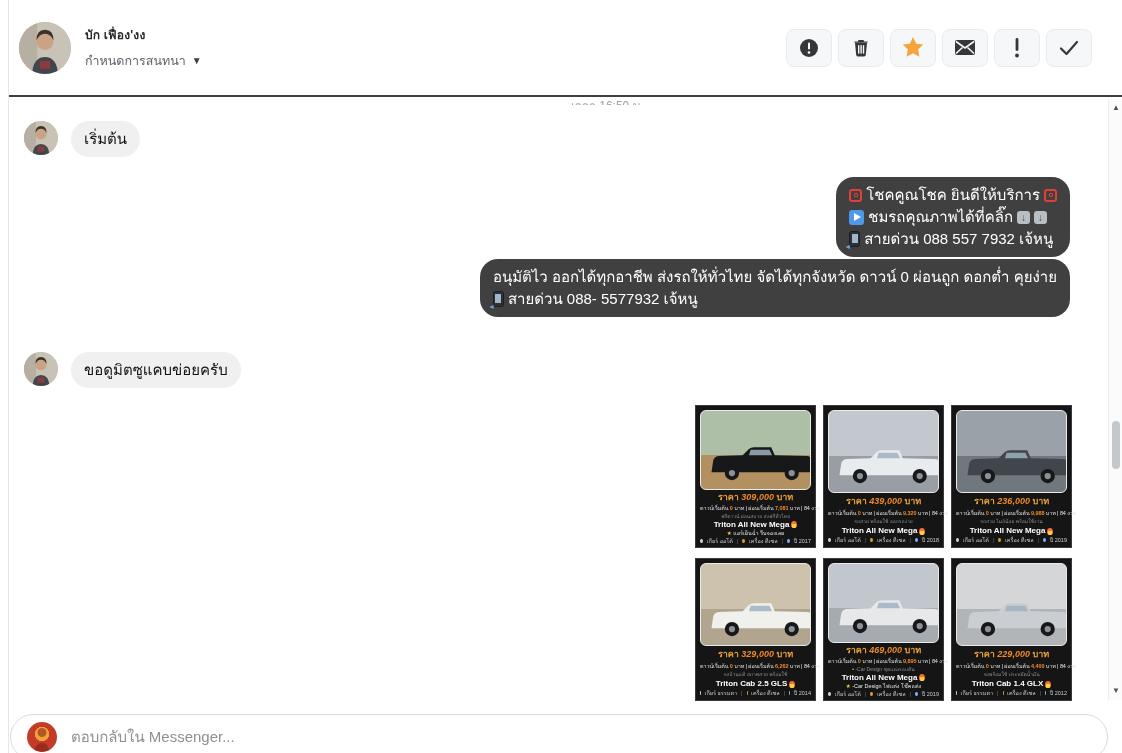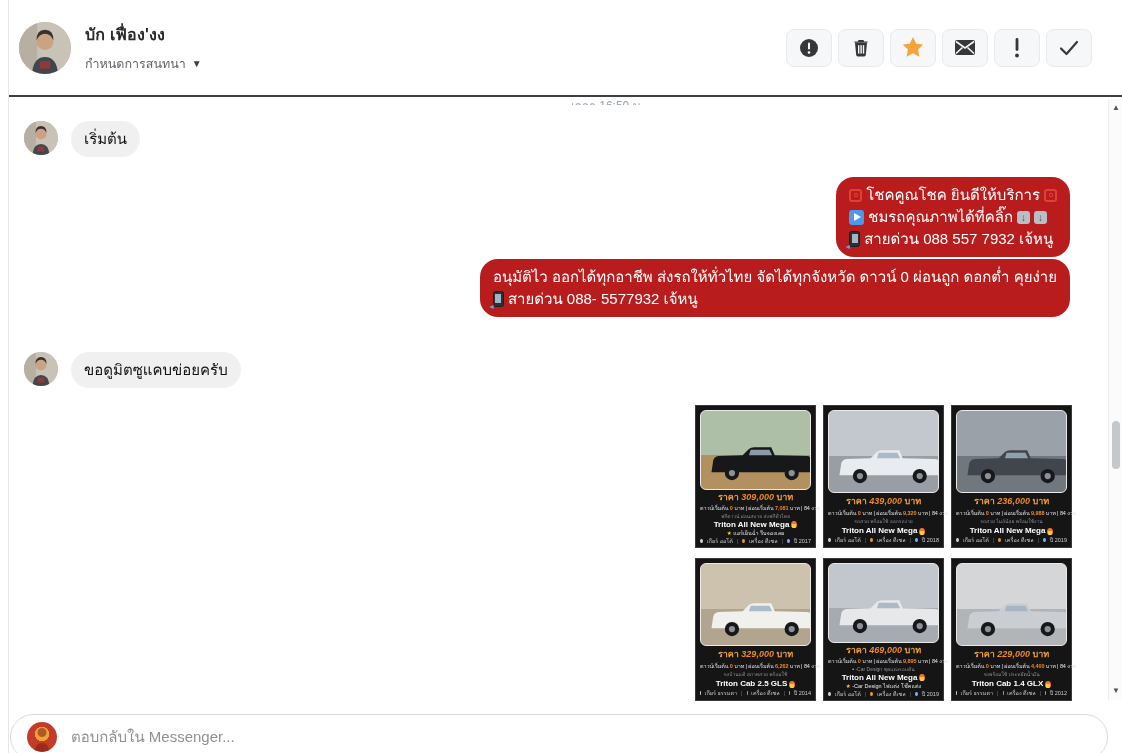--- a/index.html
+++ b/index.html
@@ -9,36 +9,36 @@
   .left-rule { position:absolute; left:8px; top:0; bottom:0; width:1px; background:#e4e6e8; }
 
   
   .header { position:absolute; left:9px; right:0; top:0; height:97px; background:#fff;
     border-bottom:2px solid #3c4043; display:flex; align-items:center; padding:0 30px 0 10px; }
   .avatar { border-radius:50%; overflow:hidden; flex:0 0 auto; background:#cfc8bc; }
   .avatar.lg { width:52px; height:52px; }
   .avatar.sm { width:34px; height:34px; }
   .avatar.xs { width:30px; height:30px; }
   .hdr-text { margin-left:14px; }
-  .hdr-name { font-size:16px; font-weight:bold; color:#27292b; letter-spacing:.2px; }
+  .hdr-name { font-size:12px; font-weight:bold; color:#27292b; letter-spacing:.2px; }
   .hdr-sub { margin-top:7px; font-size:12.5px; color:#5f6368; cursor:pointer; display:flex; align-items:center; gap:6px; }
   .caret { font-size:10px; color:#3c4043; }
   .hdr-actions { margin-left:auto; display:flex; gap:6px; }
   .icon-btn { width:46px; height:38px; border-radius:8px; background:#f6f7f8; border:1px solid #e8eaec;
     display:flex; align-items:center; justify-content:center; cursor:pointer; }
   .icon-btn svg { display:block; }
 
   
   .chat { position:absolute; left:9px; right:14px; top:99px; height:604px; background:#fff; }
   .clipped-ts { position:absolute; left:562px; top:-3px; height:9px; overflow:hidden;
     font-size:12px; color:#9aa0a6; }
   .msg-row { position:absolute; display:flex; align-items:flex-start; gap:13px; }
   .bubble { border-radius:18px; padding:7px 13px; font-size:15px; line-height:22px; }
   .bubble.grey { background:#f0f0f1; color:#111; }
-  .bubble.blue { background:#b91c1c; color:#fff; }
+  .bubble.blue { background:#404040; color:#fff; }
   .blue-abs { position:absolute; }
   .bubble.blue .ln { display:flex; align-items:center; gap:4px; white-space:nowrap; }
   .msg-link { color:#fff; font-weight:bold; text-decoration:underline; cursor:pointer; }
   .link-group { margin-left:26px; display:flex; align-items:center; gap:4px; }
 
   
   .e { display:inline-block; flex:0 0 auto; }
   .e-red { width:13px; height:13px; border:2px solid #e23f35; border-radius:3px; position:relative; }
   .e-red::after { content:""; position:absolute; left:2.5px; top:2.5px; right:2.5px; bottom:2.5px;
     border:1.5px solid #e23f35; border-radius:1px; }

